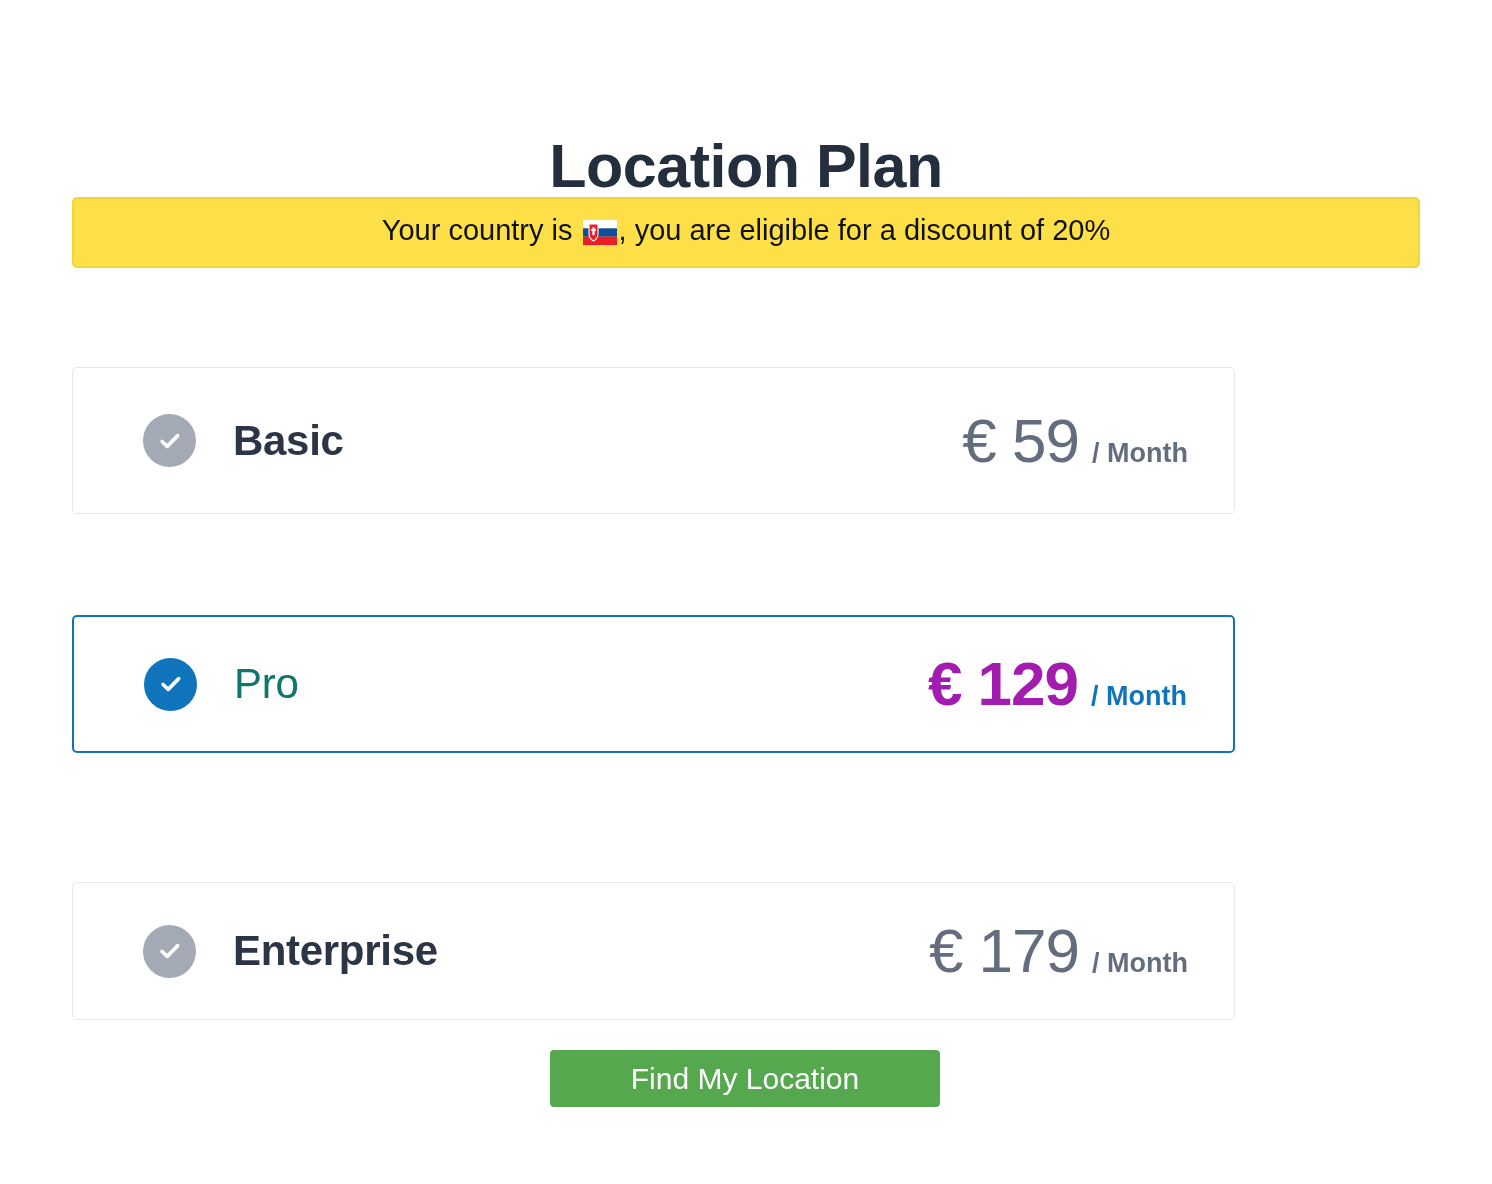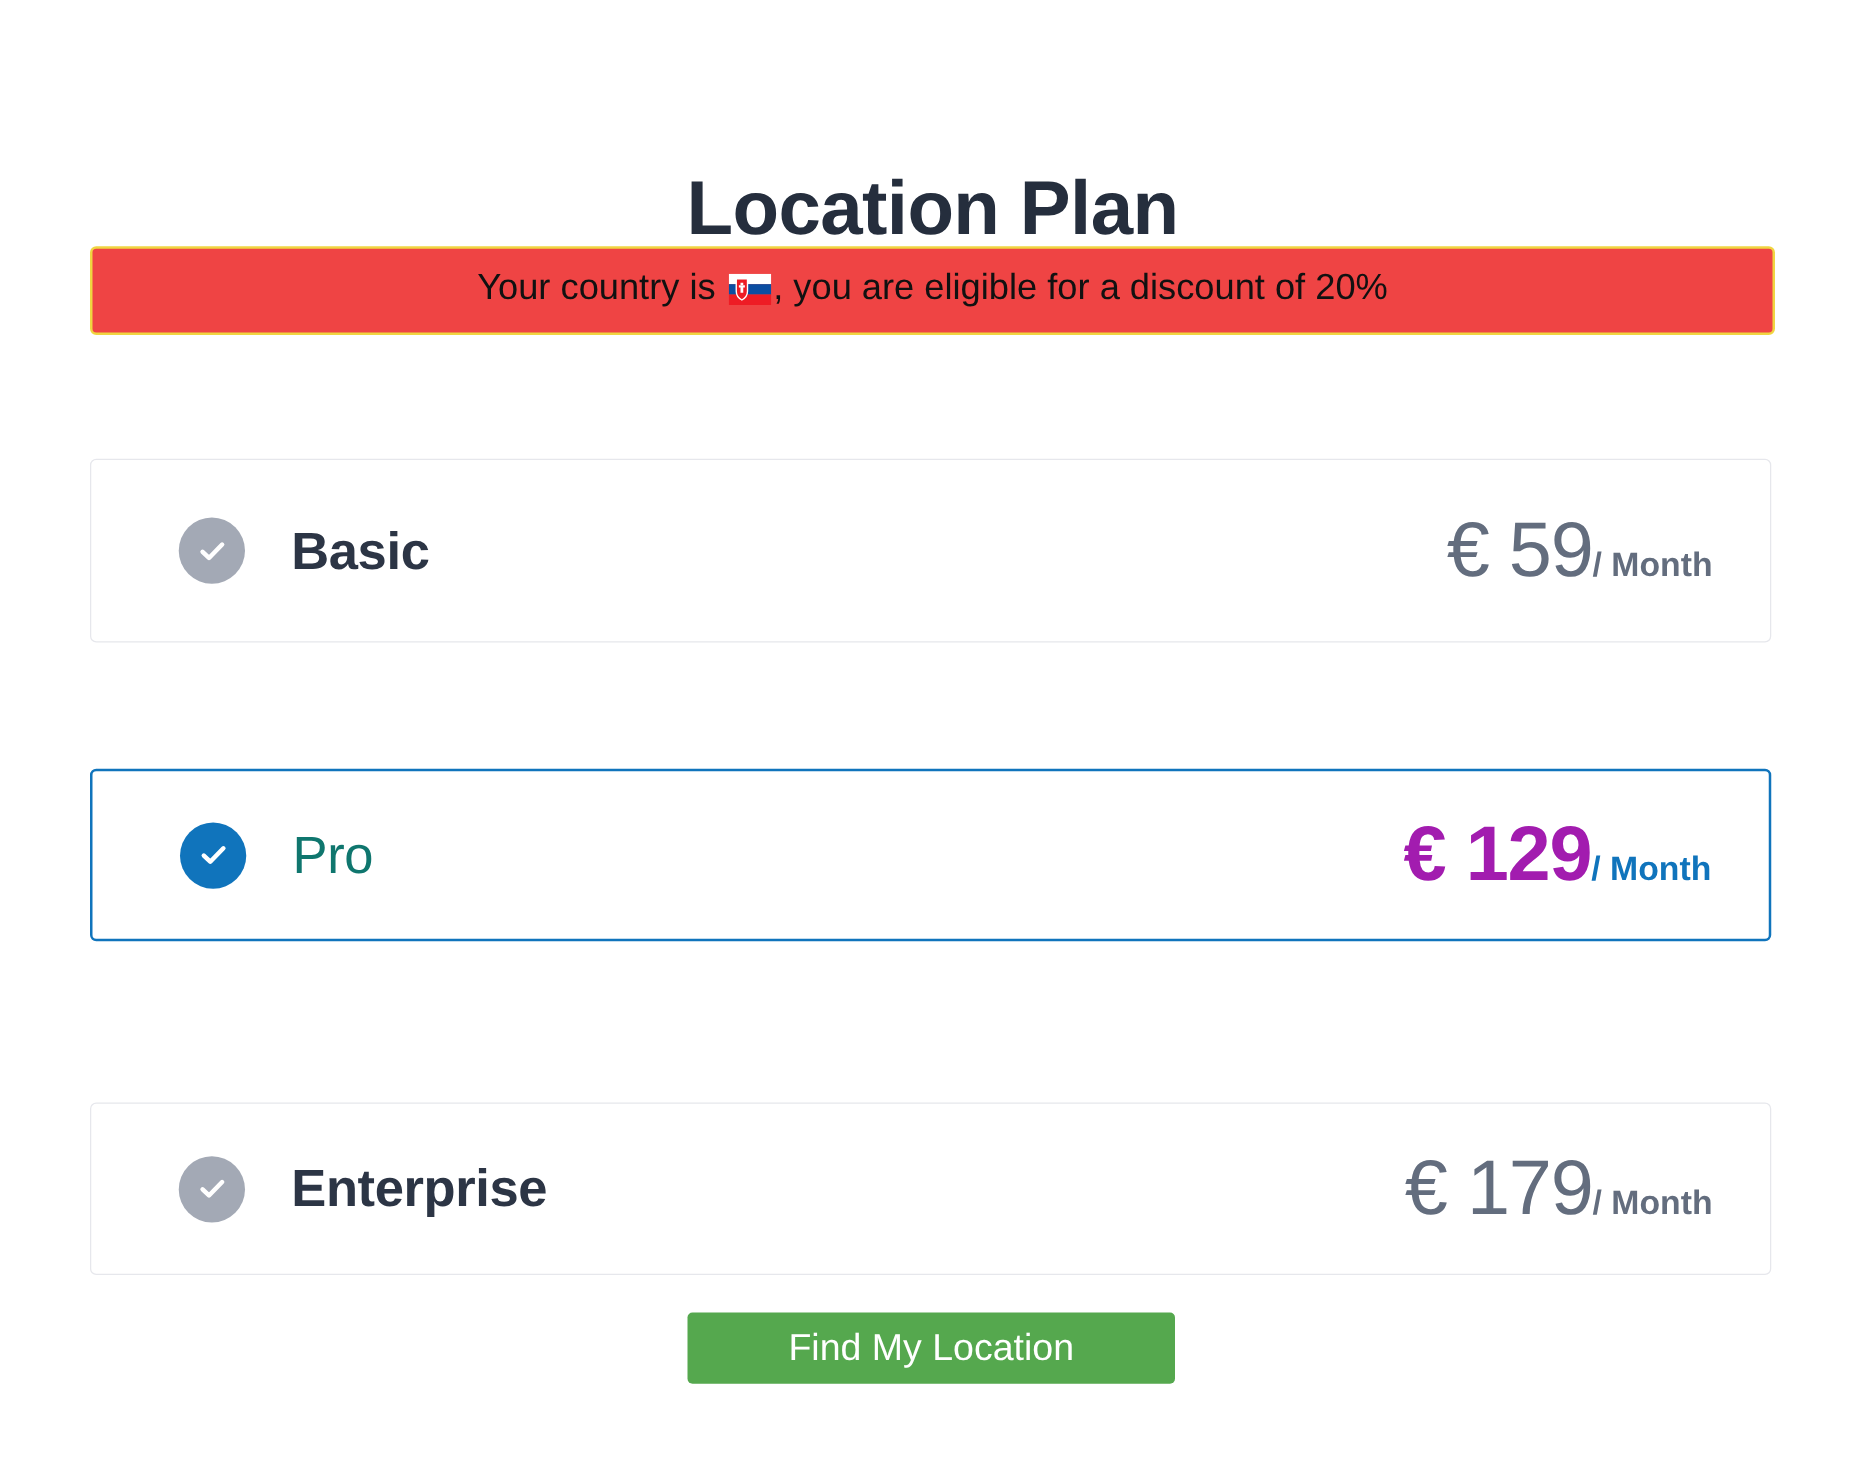--- a/index.html
+++ b/index.html
@@ -37,21 +37,21 @@
   }
 
   
   .alert-banner {
     position: absolute;
     left: 72px;
     top: 197px;
     width: 1348px;
     height: 71px;
     box-sizing: border-box;
-    background: #ef4444;
+    background: #fde047;
     border: 2px solid #f0d541;
     border-radius: 5px;
     display: flex;
     align-items: center;
     justify-content: center;
   }
   .alert-text {
     font-size: 29px;
     line-height: 34px;
     color: #111111;
@@ -60,21 +60,21 @@
   .flag-svg {
     display: inline-block;
     vertical-align: -5px;
     margin: 0 2px;
   }
 
   
   .plan-card {
     position: absolute;
     left: 72px;
-    width: 1345px;
+    width: 1163px;
     box-sizing: border-box;
     background: #ffffff;
     border: 1px solid #e6e7ec;
     border-radius: 5px;
     display: flex;
     align-items: center;
     padding: 0 46px 0 70px;
   }
   .plan-card.selected {
     border: 2px solid #1074bc;
@@ -132,20 +132,21 @@
     font-weight: 500;
     color: #636d7e;
     letter-spacing: -1px;
   }
   .plan-card.selected .price-amount {
     color: #a21caf;
     font-weight: 600;
     margin-left: 40px;
   }
   .price-period {
+    margin-left: 13px;
     font-size: 27px;
     line-height: 27px;
     font-weight: 600;
     color: #636d7e;
   }
   .plan-card.selected .price-period {
     color: #1074bc;
   }
 
   

